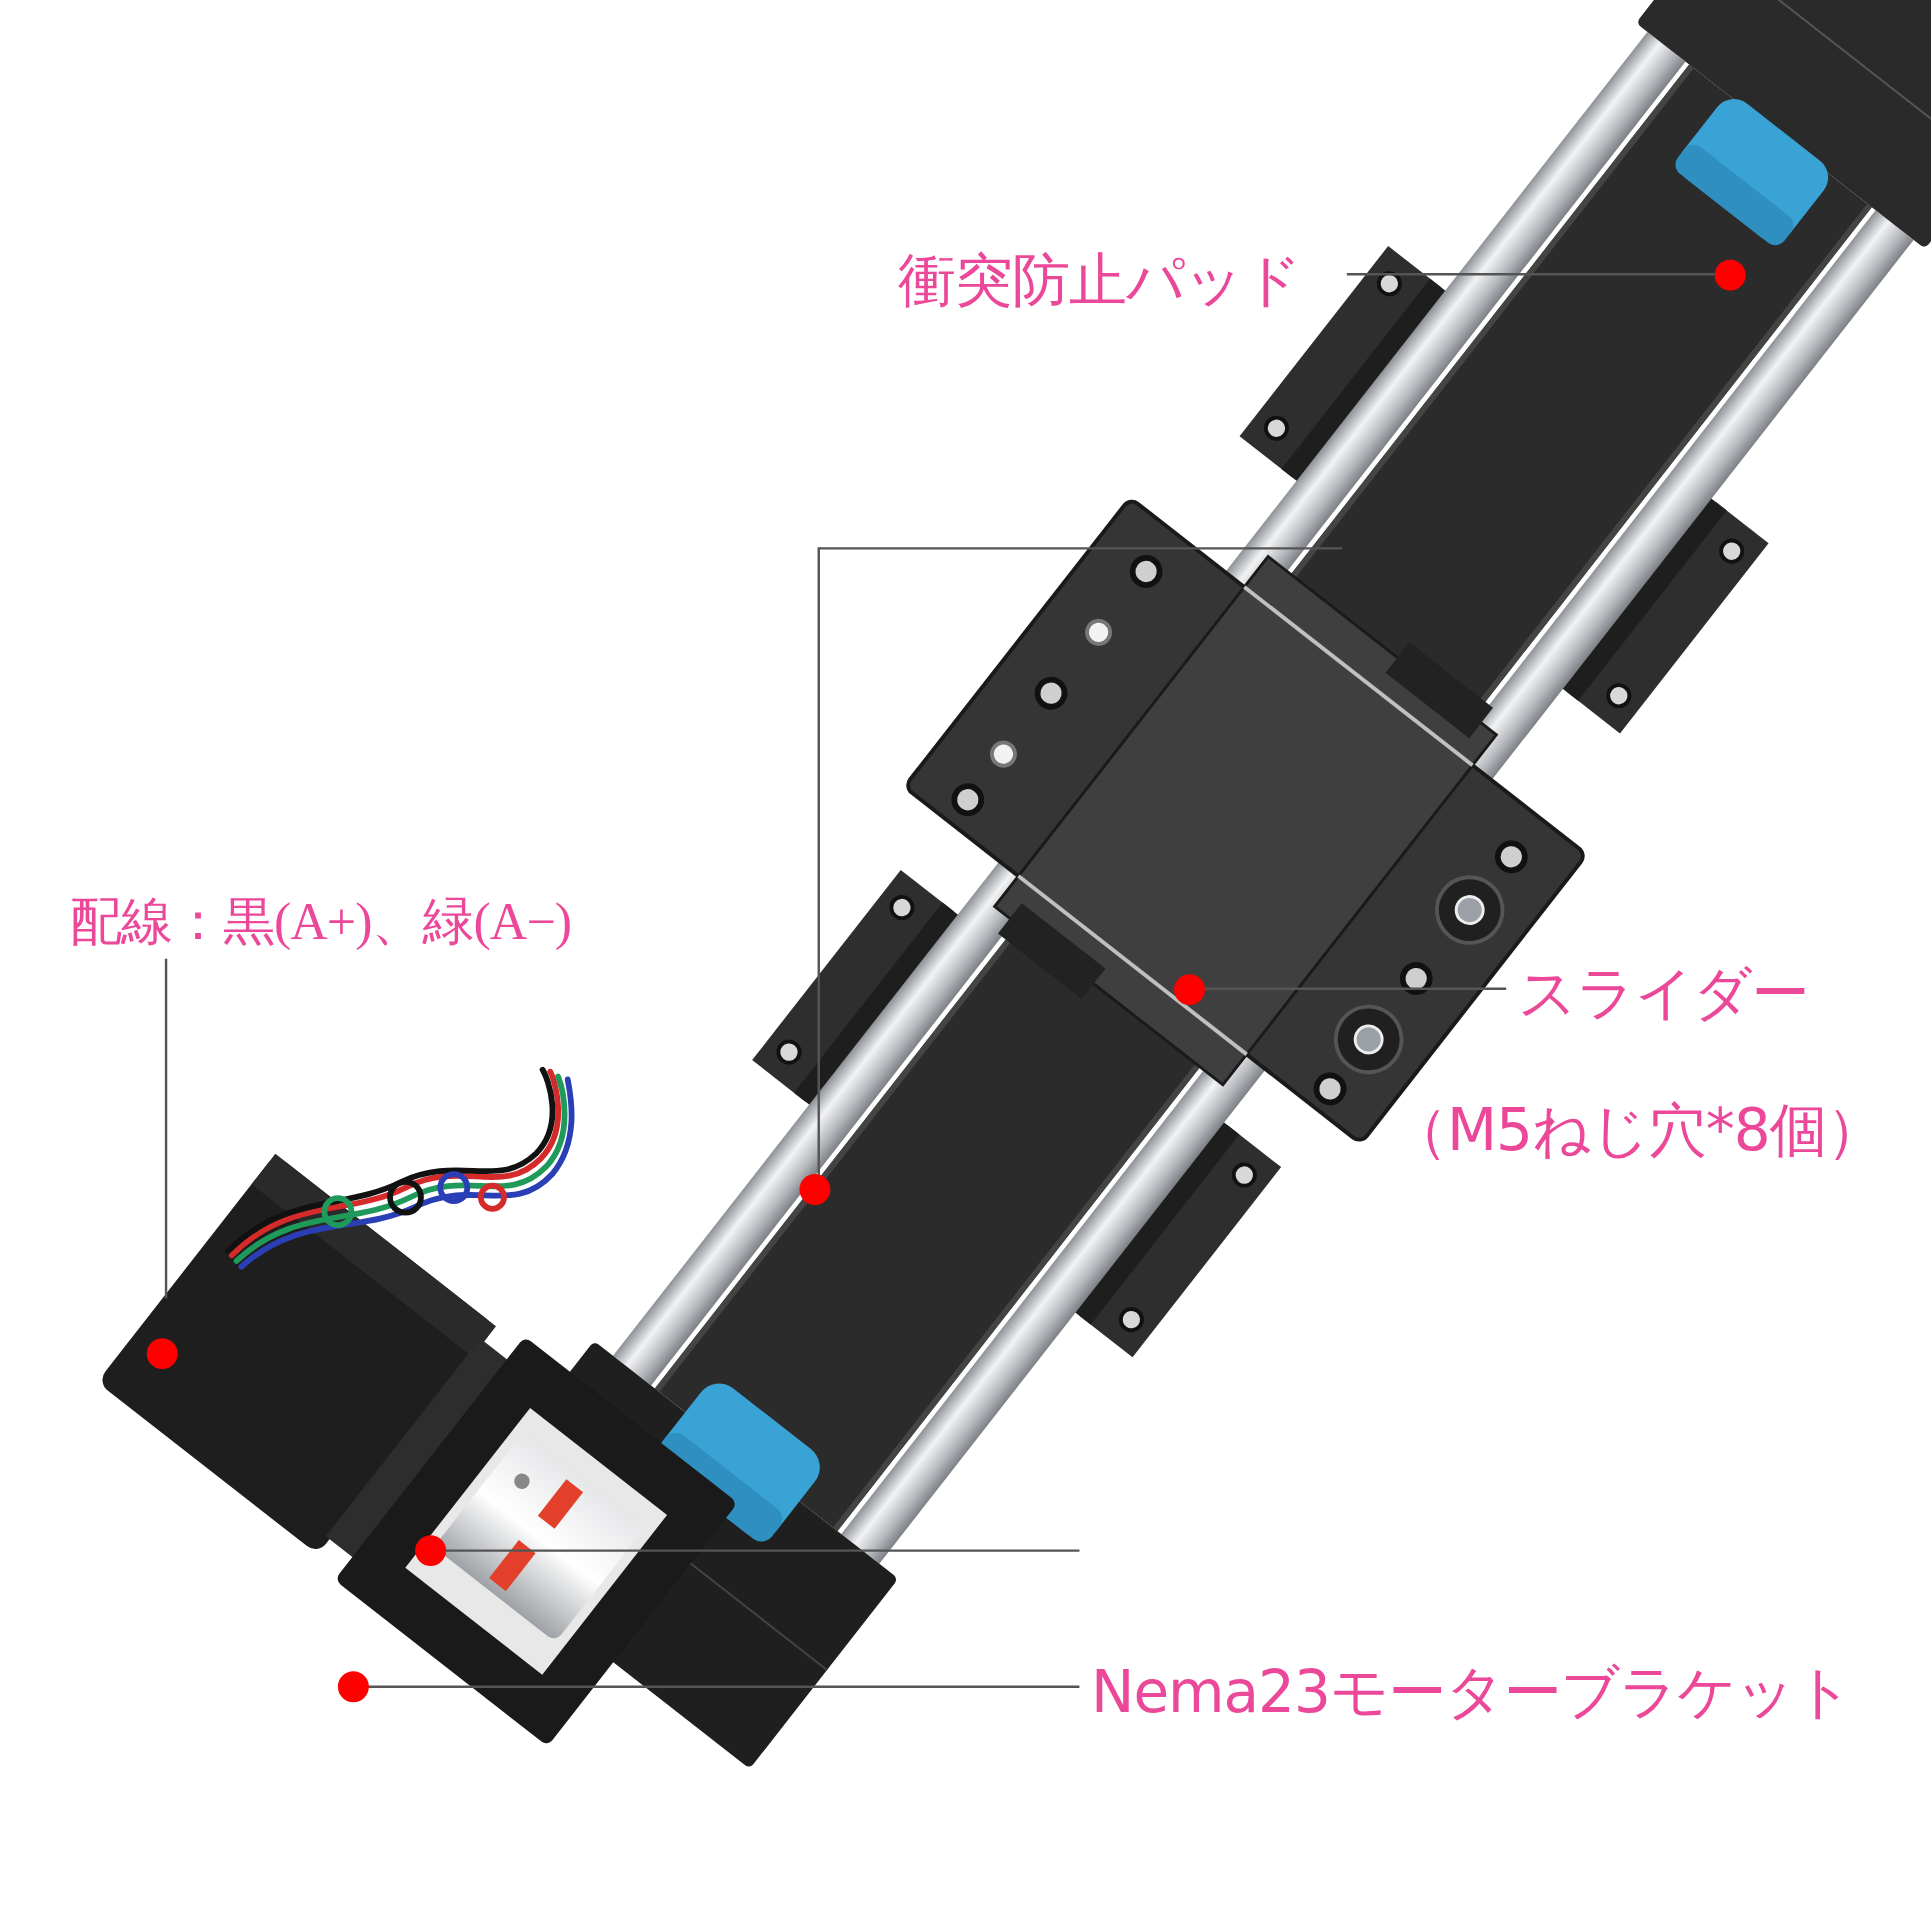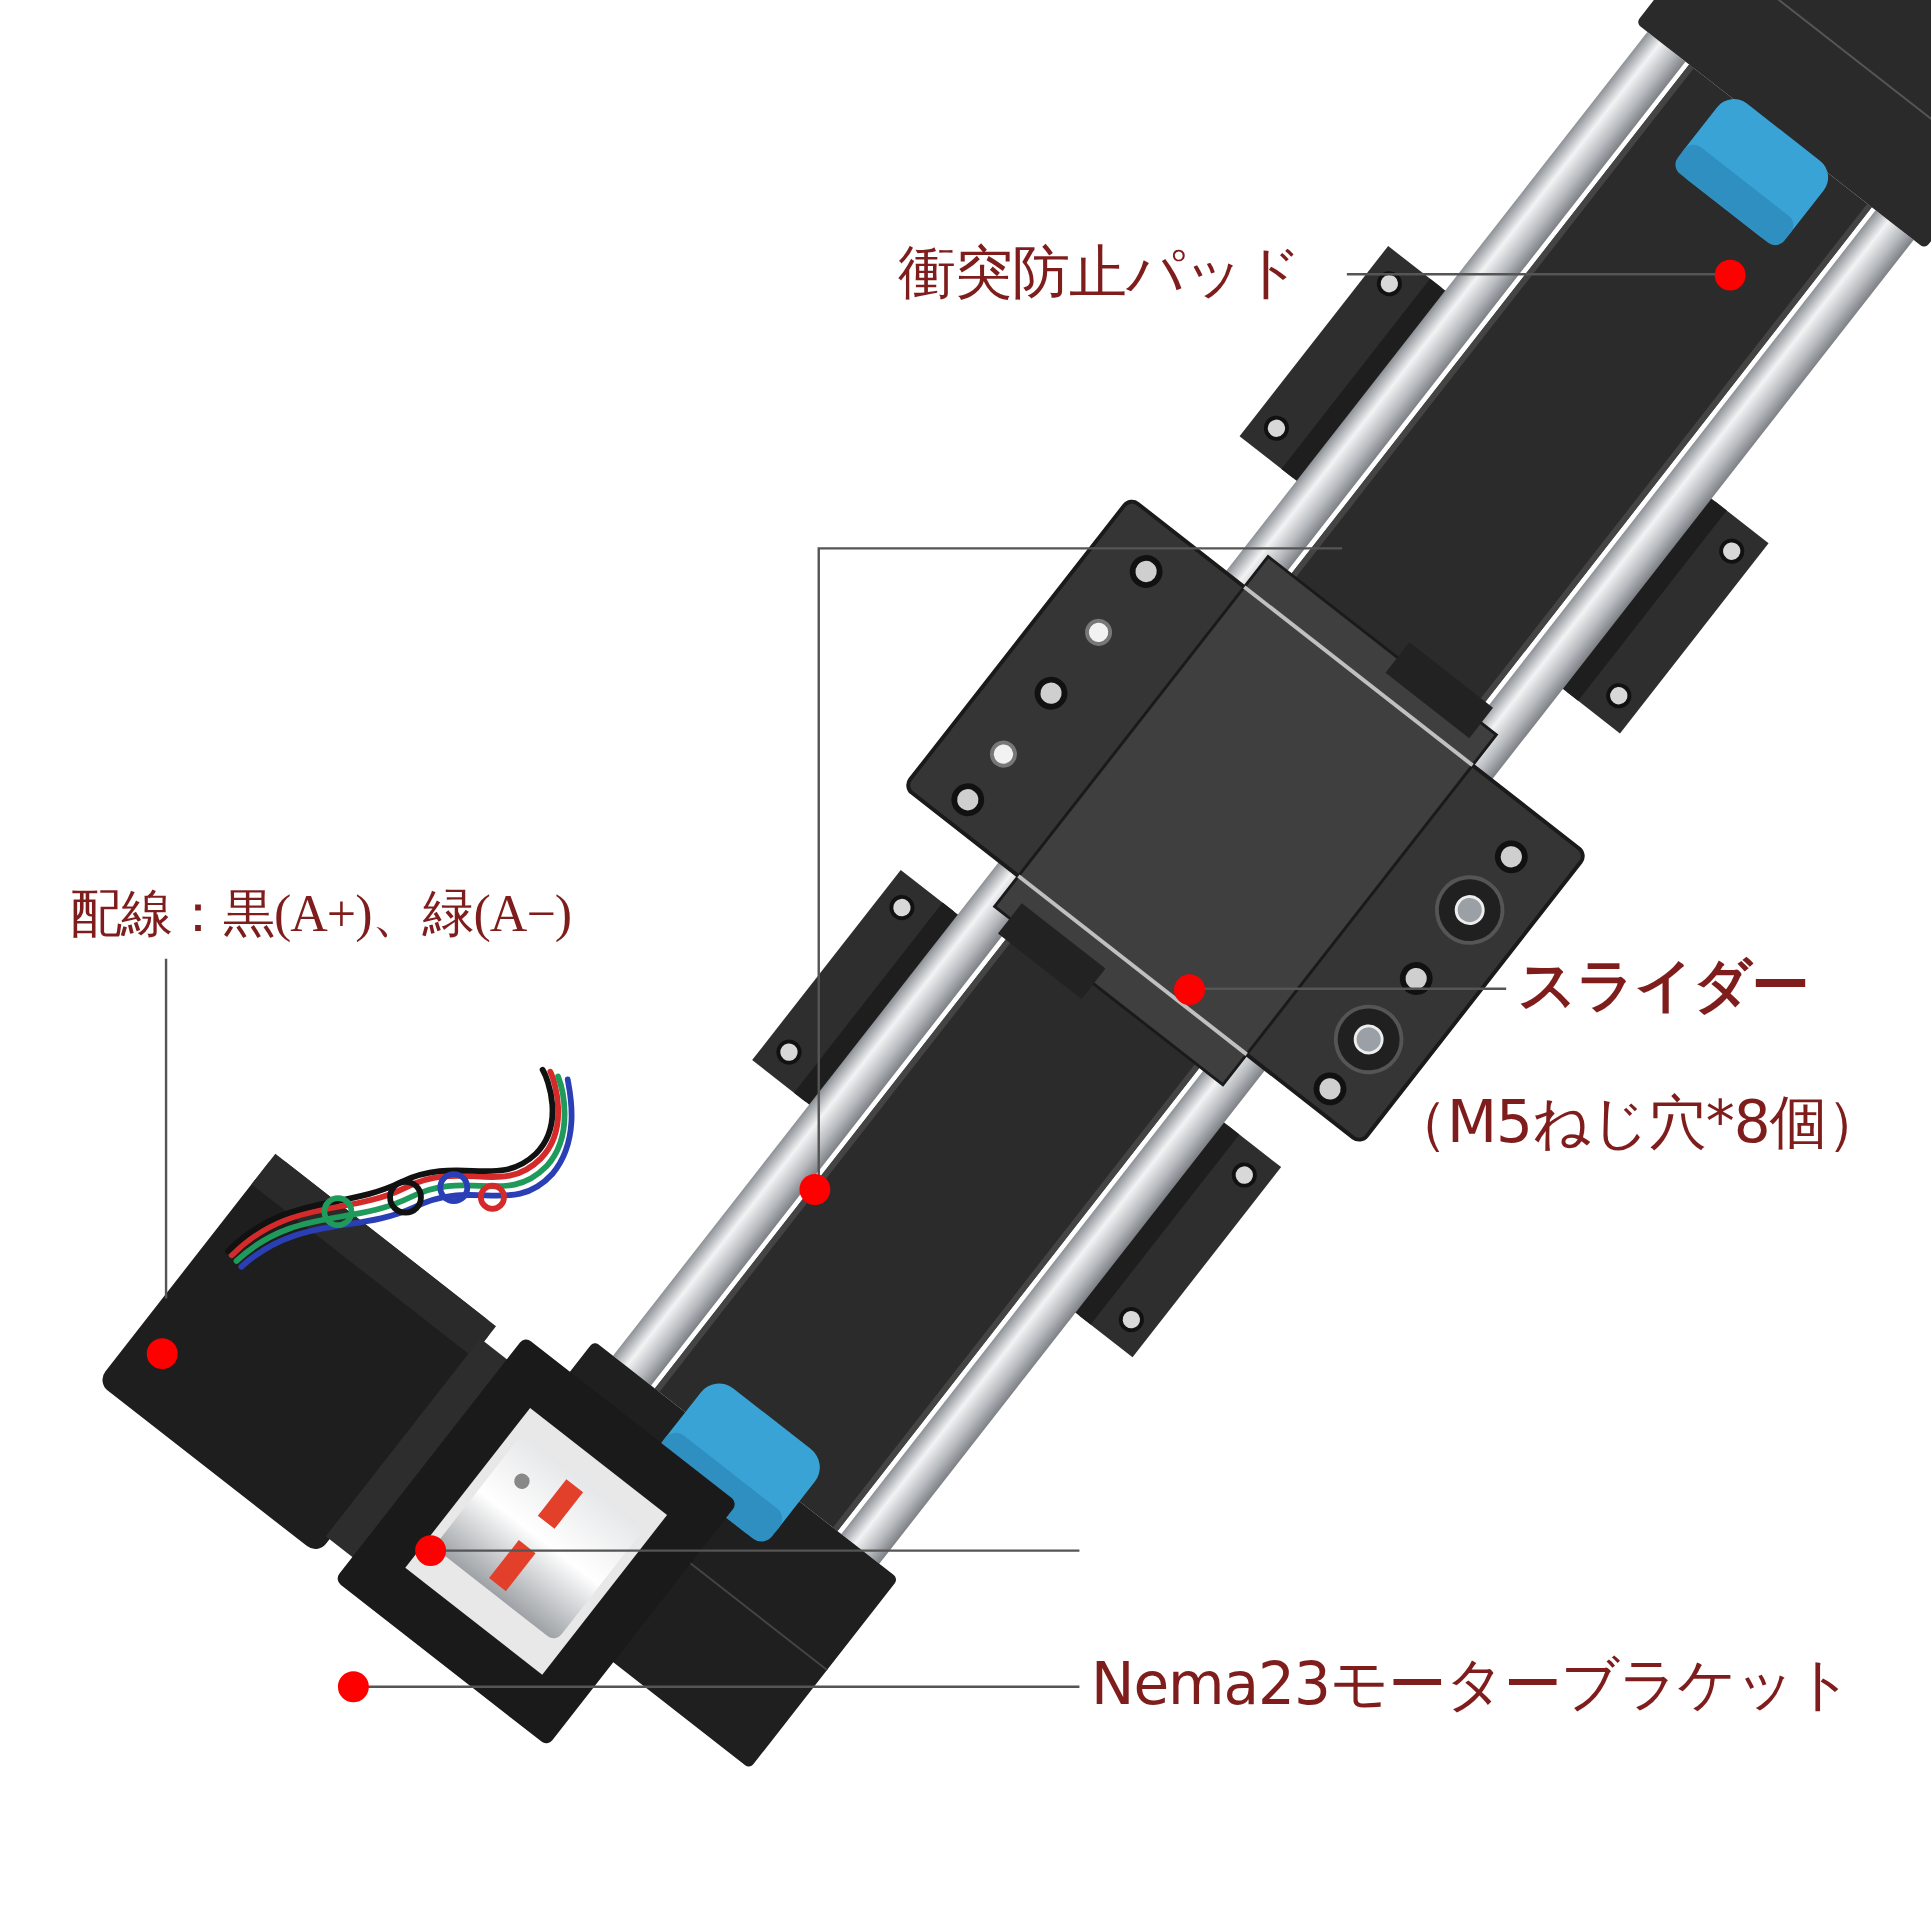--- a/index.html
+++ b/index.html
@@ -1,20 +1,20 @@
 <!DOCTYPE html>
 <html><head>
 <meta charset="utf-8">
 <style>
   html, body { margin: 0; padding: 0; background: #ffffff; }
   body { width: 1931px; height: 1931px; position: relative; overflow: hidden;
          font-family: "DejaVu Sans", "Liberation Sans", sans-serif; color: #000; }
   #stage { position: absolute; left: 0; top: 0; width: 1931px; height: 1931px; }
-  .label { position: absolute; white-space: nowrap; line-height: 1; color: #7f1d1d;
-           font-family: "DejaVu Sans", "Liberation Sans", sans-serif; letter-spacing: -1px; }
+  .label { position: absolute; white-space: nowrap; line-height: 1; color: #ec4899;
+           font-family: "DejaVu Sans", "Liberation Sans", sans-serif; letter-spacing: -1px; margin-top: 8px; }
   .lg { font-size: 58px; }
   .md { font-size: 52px; }
 </style>
 </head>
 <body>
 
 <div id="stage">
   <svg width="1931" height="1931" viewBox="0 0 2000 2000">
     <defs>
       <linearGradient id="railG" x1="0" y1="0" x2="1" y2="0">
@@ -143,17 +143,17 @@
       <circle cx="168" cy="1402" r="16"></circle>
       <circle cx="1232" cy="1025" r="16"></circle>
       <circle cx="446" cy="1606" r="16"></circle>
       <circle cx="366" cy="1747" r="16"></circle>
     </g>
   </svg>
 
   
   <div class="label lg" style="left:898px; top:243px;">衝突防止パッド</div>
   <div class="label md" style="left:70px; top:888px;font-family:Liberation Serif, serif;">配線：黒(A+)、緑(A−)</div>
-  <div class="label lg" style="left:1518px; top:956px;font-weight:bold;">スライダー</div>
+  <div class="label lg" style="left:1518px; top:956px;">スライダー</div>
   <div class="label lg" style="left:1390px; top:1093px;">（M5ねじ穴*8個）</div>
   <div class="label lg" style="left:1091px; top:1655px;">Nema23モーターブラケット</div>
 </div>
 
 
 </body></html>

